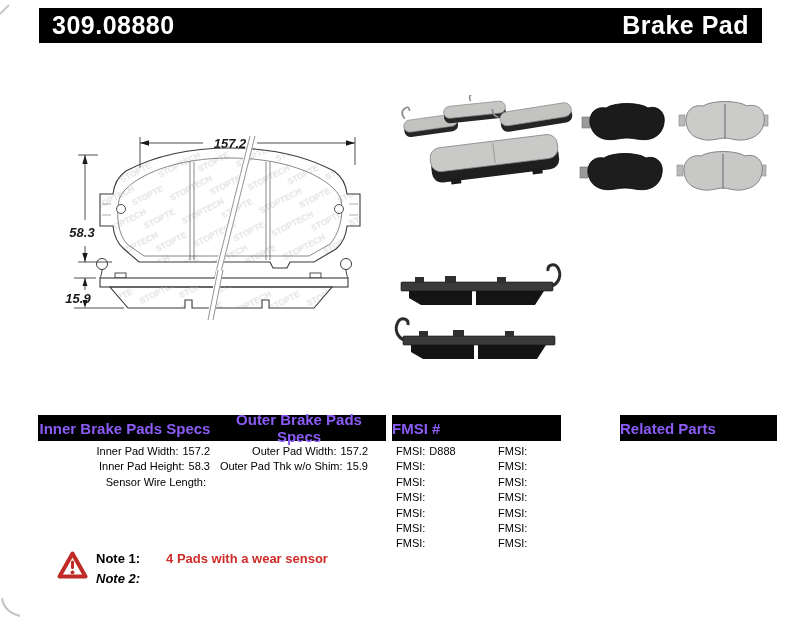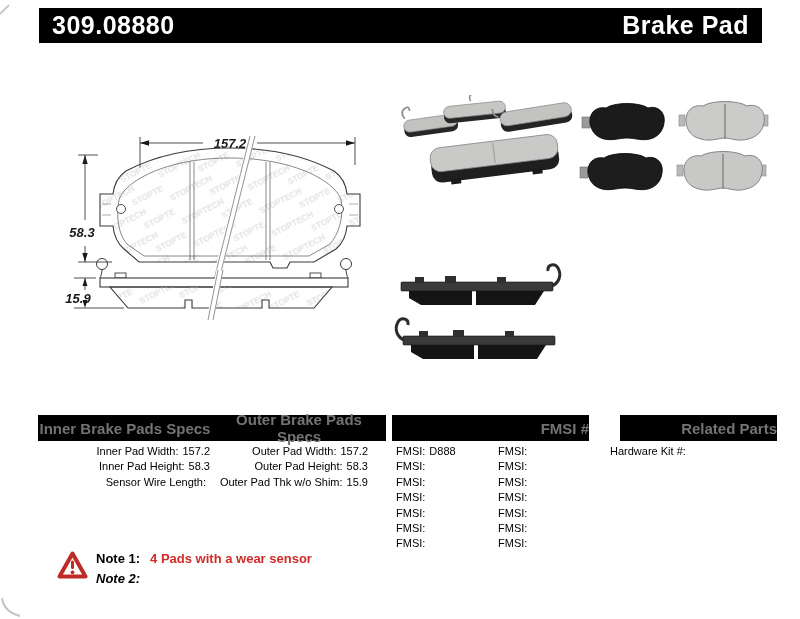--- a/index.html
+++ b/index.html
@@ -8,42 +8,42 @@
 
   
   .topbar{position:absolute;left:39px;top:8px;width:723px;height:35px;background:#000;
           color:#fff;display:flex;align-items:center;justify-content:space-between;
           padding:0 13px;box-sizing:border-box;font-size:25px;font-weight:bold;letter-spacing:.5px;}
 
   
   .absvg{position:absolute;}
 
   
-  .th{position:absolute;top:415px;height:26px;background:#000;color:#737373;font-weight:bold;
-      font-size:15px;display:flex;align-items:center;justify-content:flex-end;box-sizing:border-box;}
+  .th{position:absolute;top:415px;height:26px;background:#000;color:#8b5cf6;font-weight:bold;
+      font-size:15px;display:flex;align-items:center;justify-content:flex-start;box-sizing:border-box;}
   .th-pads{left:38px;width:348px;}
   .th-pads span{flex:1;text-align:center;}
-  .th-fmsi{left:392px;width:197px;padding-left:36px;}
+  .th-fmsi{left:392px;width:169px;}
   .th-rel{left:608px;width:157px;margin-left:12px;}
 
   
   .col{position:absolute;top:444px;font-size:11px;font-weight:normal;line-height:15.4px;}
   .col-inner{left:38px;width:172px;text-align:right;}
   .col-outer{left:196px;width:172px;text-align:right;}
   .col-fmsi-l{left:396px;width:98px;text-align:left;}
   .col-fmsi-r{left:498px;width:98px;text-align:left;}
   .col-rel{left:610px;width:158px;text-align:left;}
   .sprow{white-space:nowrap;}
   .sprow .val{margin-left:4px;}
 
   
   .note-line{position:absolute;left:96px;font-size:13px;font-weight:bold;white-space:nowrap;}
   .note1{top:551px;}
   .note2{top:571px;font-style:italic;}
-  .note-line .nval{color:#cf2b28;margin-left:10px;}
+  .note-line .nval{color:#cf2b28;margin-left:26px;}
   .warn{position:absolute;left:57px;top:550px;}
 
   svg text.dim{font-family:"Liberation Sans",sans-serif;font-weight:bold;font-style:italic;
                font-size:13px;fill:#1a1a1a;}
 </style>
 </head>
 <body>
 
 <div class="page">
 
@@ -213,21 +213,20 @@
   <div class="th th-rel">Related Parts</div>
 
   <div class="col col-inner">
     <div class="sprow"><span>Inner Pad Width:</span><span class="val">157.2</span></div>
     <div class="sprow"><span>Inner Pad Height:</span><span class="val">58.3</span></div>
     <div class="sprow"><span>Sensor Wire Length:</span><span class="val"></span></div>
   </div>
 
   <div class="col col-outer">
     <div class="sprow"><span>Outer Pad Width:</span><span class="val">157.2</span></div>
-    <div class="sprow"><span>Outer Pad Height:</span><span class="val">58.3</span></div>
     <div class="sprow"><span>Outer Pad Thk w/o Shim:</span><span class="val">15.9</span></div>
   </div>
 
   <div class="col col-fmsi-l">
     <div class="sprow"><span>FMSI:</span><span class="val">D888</span></div>
     <div class="sprow"><span>FMSI:</span><span class="val"></span></div>
     <div class="sprow"><span>FMSI:</span><span class="val"></span></div>
     <div class="sprow"><span>FMSI:</span><span class="val"></span></div>
     <div class="sprow"><span>FMSI:</span><span class="val"></span></div>
     <div class="sprow"><span>FMSI:</span><span class="val"></span></div>
@@ -236,23 +235,20 @@
   <div class="col col-fmsi-r">
     <div class="sprow"><span>FMSI:</span><span class="val"></span></div>
     <div class="sprow"><span>FMSI:</span><span class="val"></span></div>
     <div class="sprow"><span>FMSI:</span><span class="val"></span></div>
     <div class="sprow"><span>FMSI:</span><span class="val"></span></div>
     <div class="sprow"><span>FMSI:</span><span class="val"></span></div>
     <div class="sprow"><span>FMSI:</span><span class="val"></span></div>
     <div class="sprow"><span>FMSI:</span><span class="val"></span></div>
   </div>
 
-  <div class="col col-rel">
-    <div class="sprow"><span>Hardware Kit #:</span><span class="val"></span></div>
-  </div>
 
   <svg class="warn" width="31" height="31" viewBox="0 0 31 31">
     <path d="M15.5,3.5 L28.5,26.5 H2.5 Z" fill="#ffffff" stroke="#bf2b26" stroke-width="4" stroke-linejoin="round"></path>
     <rect x="14" y="10.5" width="3" height="8.5" rx="1.5" fill="#bf2b26"></rect>
     <circle cx="15.5" cy="22.3" r="1.9" fill="#bf2b26"></circle>
   </svg>
   <div class="note-line note1">
     <span>Note 1:</span><span class="nval">4 Pads with a wear sensor</span>
   </div>
   <div class="note-line note2">

